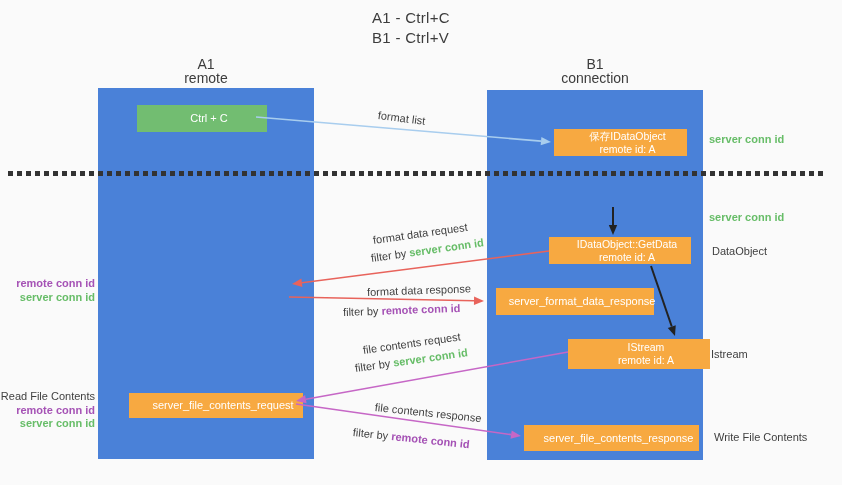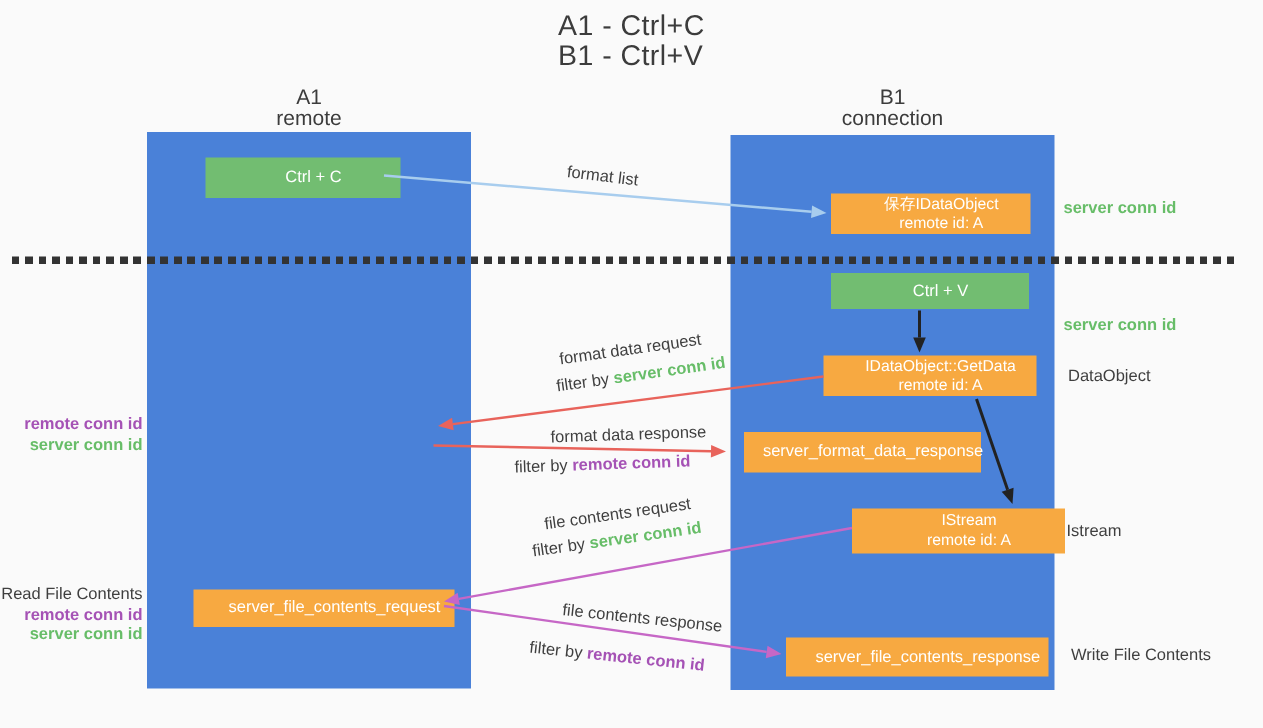--- a/index.html
+++ b/index.html
@@ -1,19 +1,19 @@
 <!DOCTYPE html>
 <html><head>
 <meta charset="utf-8">
 <style>
   html,body{margin:0;padding:0;}
   body{background:#fafafa;font-family:"Liberation Sans","DejaVu Sans",sans-serif;}
   .canvas{position:relative;width:842px;height:485px;background:#fafafa;overflow:hidden;}
 
-  .title{position:absolute;left:372px;top:8px;font-size:19px;line-height:20px;color:#3c3c3c;letter-spacing:.3px;}
+  .title{position:absolute;left:372px;top:8px;font-size:15px;line-height:20px;color:#3c3c3c;letter-spacing:.3px;}
 
   .col-header{position:absolute;top:57px;width:216px;text-align:center;font-size:14px;line-height:14px;color:#3c3c3c;}
 
   .column{position:absolute;background:#4a81d8;}
   .col-a{left:98px;top:88px;width:216px;height:371px;}
   .col-b{left:487px;top:90px;width:216px;height:370px;}
 
   .dotted{position:absolute;left:8px;top:171px;width:817px;height:5px;
           background:repeating-linear-gradient(90deg,#333 0 5px,transparent 5px 9px);}
 
@@ -68,23 +68,20 @@
 
   <div class="node green box-ctrl-c">
     <span>Ctrl + C</span>
   </div>
 
   <div class="node orange box-save">
     <span>保存IDataObject</span>
     <span>remote id: A</span>
   </div>
 
-  <div class="node green box-ctrl-v">
-    <span>Ctrl + V</span>
-  </div>
 
   <div class="node orange box-getdata">
     <span>IDataObject::GetData</span>
     <span>remote id: A</span>
   </div>
 
   <div class="node orange box-istream">
     <span>IStream</span>
     <span>remote id: A</span>
   </div>

